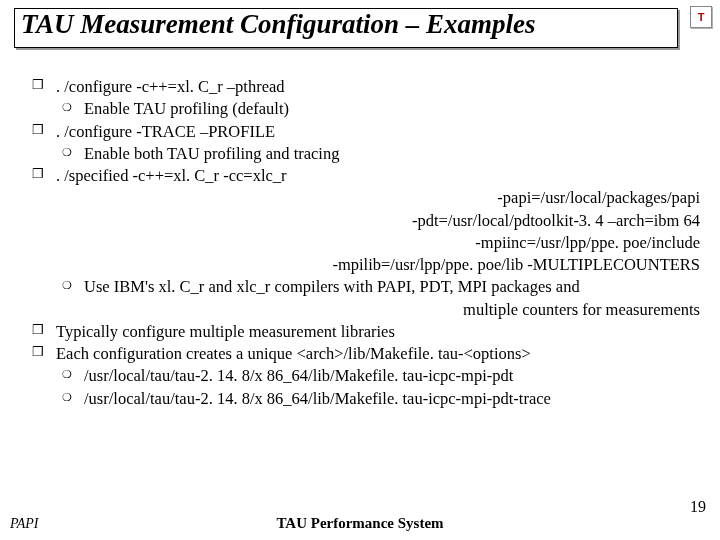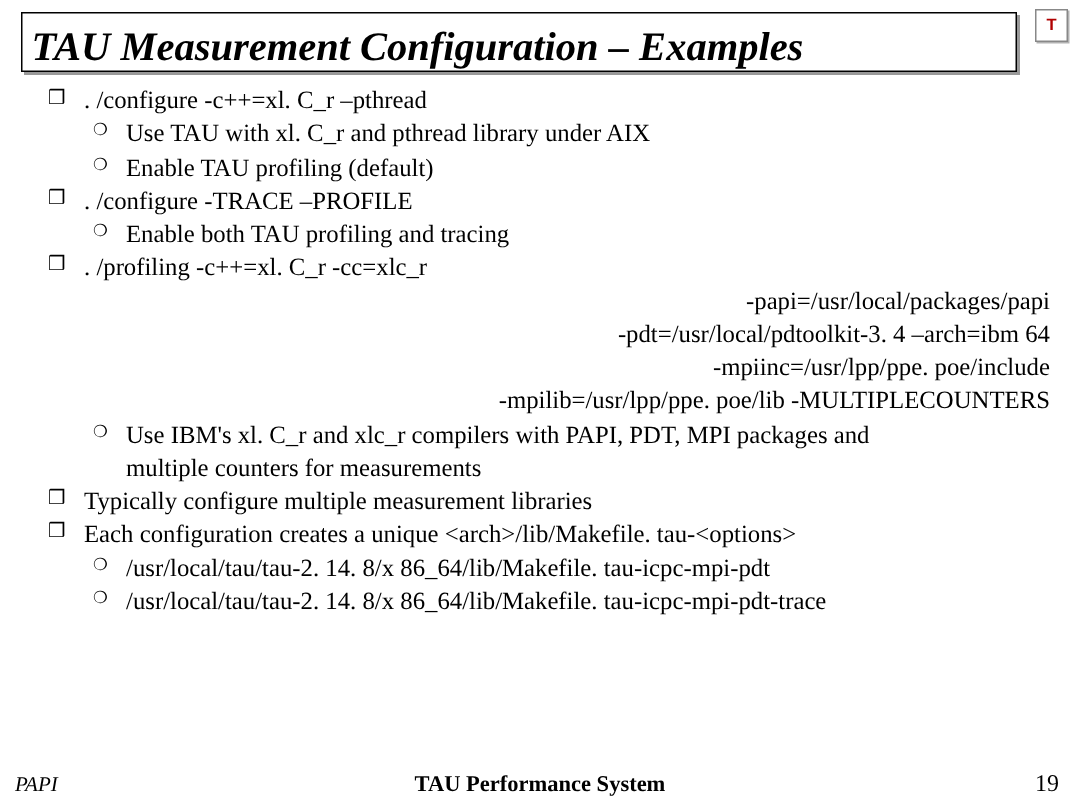--- a/index.html
+++ b/index.html
@@ -20,21 +20,21 @@
   }
   .title-box {
     position: absolute;
     top: 8px;
     left: 14px;
     width: 664px;
     height: 40px;
     border: 1px solid #000;
     box-sizing: border-box;
     display: flex;
-    align-items: flex-end;
+    align-items: flex-start;
     padding-left: 6px;
     box-shadow: 2px 2px 0 rgba(0,0,0,0.4);
   }
   .title-text {
     font-size: 27px;
     font-style: italic;
     font-weight: bold;
   }
   .logo {
     position: absolute;
@@ -48,21 +48,21 @@
     align-items: center;
     justify-content: center;
     font-size: 11px;
     font-family: Arial, sans-serif;
     color: #b00000;
     font-weight: bold;
     background: #fff;
   }
   .content {
     position: absolute;
-    top: 56px;
+    top: 76px;
     left: 28px;
     right: 20px;
     font-size: 16.5px;
     line-height: 1.35;
   }
   .l1 {
     position: relative;
     padding-left: 28px;
   }
   .l1::before {
@@ -82,62 +82,62 @@
   }
   .l2::before {
     content: "❍";
     position: absolute;
     left: 34px;
     top: 2px;
     font-size: 11px;
   }
   .l2-cont {
     padding-left: 56px;
+    text-align: right;
   }
   .footer-left {
     position: absolute;
     bottom: 8px;
     left: 10px;
     font-size: 14px;
     font-style: italic;
   }
   .footer-center {
     position: absolute;
     bottom: 8px;
     left: 0;
     right: 0;
     text-align: center;
     font-size: 15px;
     font-weight: bold;
   }
   .footer-right {
     position: absolute;
-    bottom: 8px;
+    bottom: 24px;
     right: 14px;
     font-size: 16px;
   }
 </style>
 </head>
 <body>
 
 <div class="slide">
 
   <div class="title-box">
     <span class="title-text">TAU Measurement Configuration – Examples</span>
   </div>
 
   <div class="logo">T</div>
 
   <div class="content" id="content">
       <div class="l1">. /configure -c++=xl. C_r –pthread</div>
-      <div class="l2">Use TAU with xl. C_r and pthread library under AIX</div>
       <div class="l2">Enable TAU profiling (default)</div>
       <div class="l1">. /configure -TRACE –PROFILE</div>
       <div class="l2">Enable both TAU profiling and tracing</div>
-      <div class="l1">. /profiling -c++=xl. C_r -cc=xlc_r</div>
+      <div class="l1">. /specified -c++=xl. C_r -cc=xlc_r</div>
       <div class="l1-cont">-papi=/usr/local/packages/papi</div>
       <div class="l1-cont">-pdt=/usr/local/pdtoolkit-3. 4 –arch=ibm 64</div>
       <div class="l1-cont">-mpiinc=/usr/lpp/ppe. poe/include</div>
       <div class="l1-cont">-mpilib=/usr/lpp/ppe. poe/lib -MULTIPLECOUNTERS</div>
       <div class="l2">Use IBM's xl. C_r and xlc_r compilers with PAPI, PDT, MPI packages and</div>
       <div class="l2-cont">multiple counters for measurements</div>
       <div class="l1">Typically configure multiple measurement libraries</div>
       <div class="l1">Each configuration creates a  unique &lt;arch&gt;/lib/Makefile. tau-&lt;options&gt;</div>
       <div class="l2">/usr/local/tau/tau-2. 14. 8/x 86_64/lib/Makefile. tau-icpc-mpi-pdt</div>
       <div class="l2">/usr/local/tau/tau-2. 14. 8/x 86_64/lib/Makefile. tau-icpc-mpi-pdt-trace</div>

